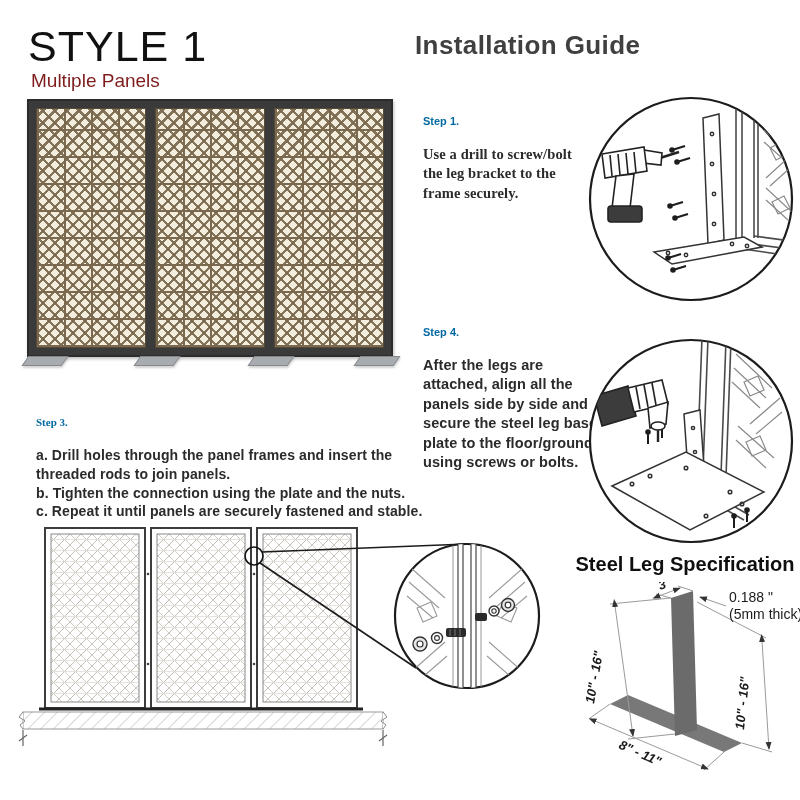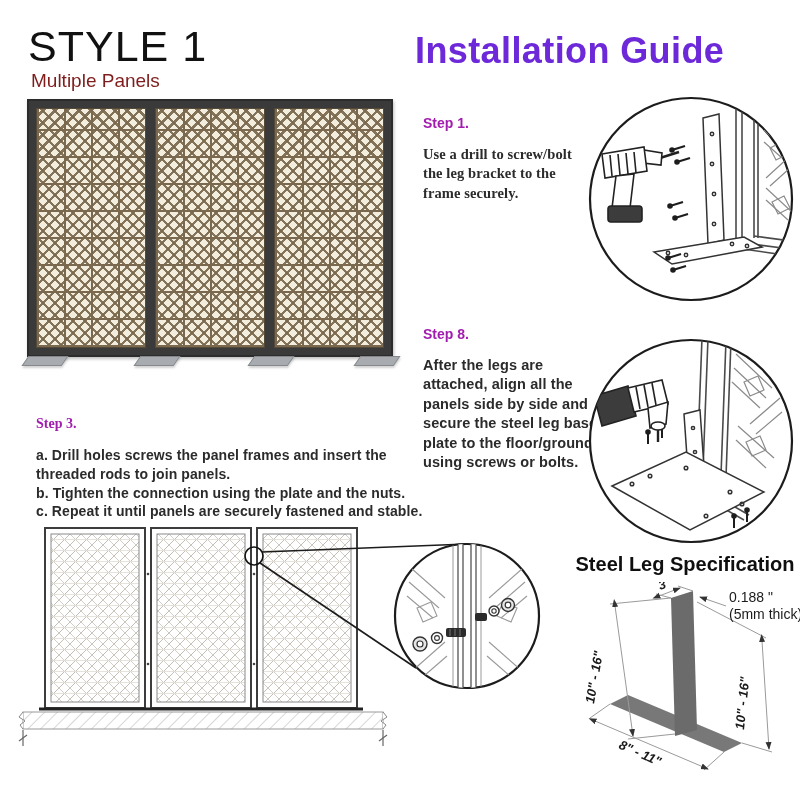--- a/index.html
+++ b/index.html
@@ -3,24 +3,24 @@
 <meta charset="utf-8">
 <style>
   html,body{margin:0;padding:0;background:#fff;}
   body{font-family:"Liberation Sans", sans-serif;color:#1a1a1a;}
   #canvas{position:relative;width:800px;height:800px;background:#ffffff;overflow:hidden;}
   .abs{position:absolute;}
 
   
   .style-title{left:28px;top:22px;font-size:43px;font-weight:500;letter-spacing:1px;color:#111;}
   .style-sub{left:31px;top:70px;font-size:19px;font-weight:500;color:#7f1d1d;}
-  .guide-title{left:415px;top:30px;font-size:36px;font-weight:600;letter-spacing:.4px;color:#6d28d9;}
+  .guide-title{left:415px;top:30px;font-size:26px;font-weight:600;letter-spacing:.4px;color:#404040;}
 
   
-  .step-label{font-size:14px;font-weight:700;color:#a21caf;}
+  .step-label{font-size:11px;font-weight:700;color:#0369a1;}
   .step-text{font-size:14.5px;font-weight:600;color:#2b2b2b;line-height:1.34;letter-spacing:.1px;}
   #step1-label{left:423px;top:115px;}
   #step1-text{left:423px;top:145px;width:162px;font-family:Liberation Serif, serif;}
   #step2-label{left:423px;top:326px;}
   #step2-text{left:423px;top:356px;width:176px;}
   #step3-label{left:36px;top:416px;font-family:Liberation Serif, serif;}
   #step3-text{left:36px;top:446px;width:392px;font-size:14px;}
 
   
   #panels{left:25px;top:99px;width:372px;height:280px;}
@@ -129,21 +129,21 @@
         <line x1="26" y1="63" x2="28" y2="84"></line>
           <line x1="34" y1="62" x2="36" y2="83"></line>
         <line x1="42" y1="61" x2="44" y2="82"></line>
           <line x1="50" y1="60" x2="52" y2="81"></line>
         <polygon points="32,84 50,82 46,116 28,116"></polygon>
         <rect x="24" y="114" width="34" height="16" rx="3" fill="#3c3c3c"></rect>
       </g>
     </g>
   </svg>
 
-  <div class="abs step-label" id="step2-label">Step 8.</div>
+  <div class="abs step-label" id="step2-label">Step 4.</div>
   <div class="abs step-text" id="step2-text">After the legs are attached, align all the panels side by side and secure the steel leg base plate to the floor/ground using screws or bolts.</div>
 
   <svg class="abs" style="left:584px;top:334px" width="214" height="214" viewBox="0 0 214 214">
     <defs>
         <clipPath id="c2">
           <circle cx="107" cy="107" r="101"></circle>
         </clipPath>
       </defs>
     <circle cx="107" cy="107" r="101" fill="#ffffff" stroke="#1c1c1c" stroke-width="2.2"></circle>
     <g clip-path="url(#c2)">
@@ -200,21 +200,21 @@
         <line x1="68" y1="49" x2="72" y2="71"></line>
         <polygon points="64,74 84,68 82,90 66,94"></polygon>
         <ellipse cx="74" cy="92" rx="7" ry="4"></ellipse>
         <line x1="74" y1="96" x2="74" y2="108" stroke-width="2.4"></line>
       </g>
     </g>
   </svg>
 
   <div class="abs step-label" id="step3-label">Step 3.</div>
   <div class="abs step-text" id="step3-text">
-    <div>a. Drill holes screws the panel frames and insert the threaded rods to join panels.</div>
+    <div>a. Drill holes through the panel frames and insert the threaded rods to join panels.</div>
     <div>b. Tighten the connection using the plate and the nuts.</div>
     <div>c. Repeat it until panels are securely fastened and stable.</div>
   </div>
 
   <svg class="abs" style="left:15px;top:512px" width="550" height="240" viewBox="0 0 550 240">
     <defs>
       <pattern id="lat" width="11" height="11" patternUnits="userSpaceOnUse">
         <path d="M0,11 L11,0" stroke="#c3bfb6" stroke-width="1" fill="none"></path>
         <path d="M0,0 L11,11" stroke="#d3cfc6" stroke-width="1" fill="none"></path>
         <path d="M0,5.5 H11" stroke="#e0dcd3" stroke-width=".8" fill="none"></path>

